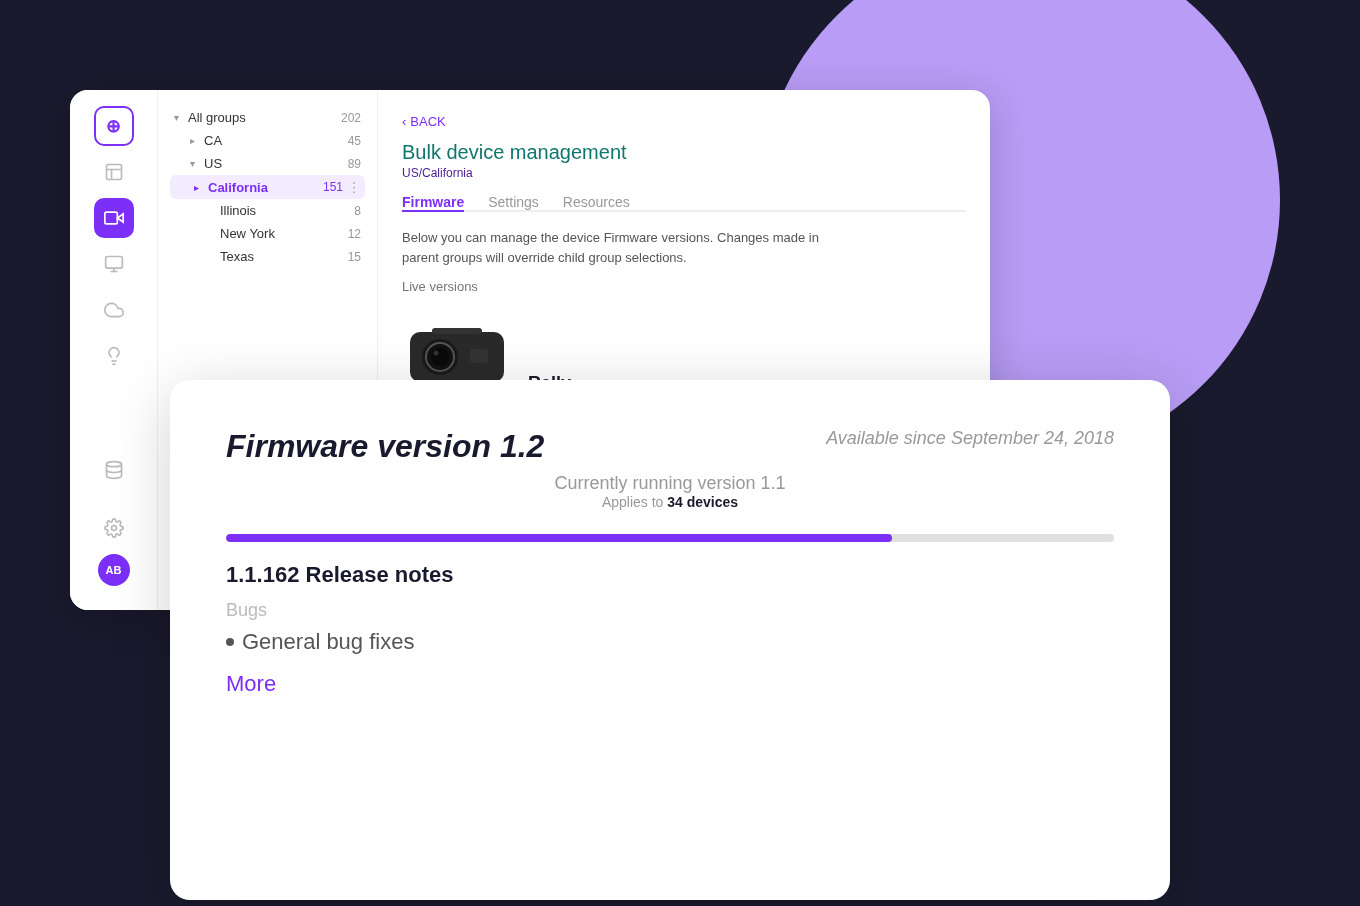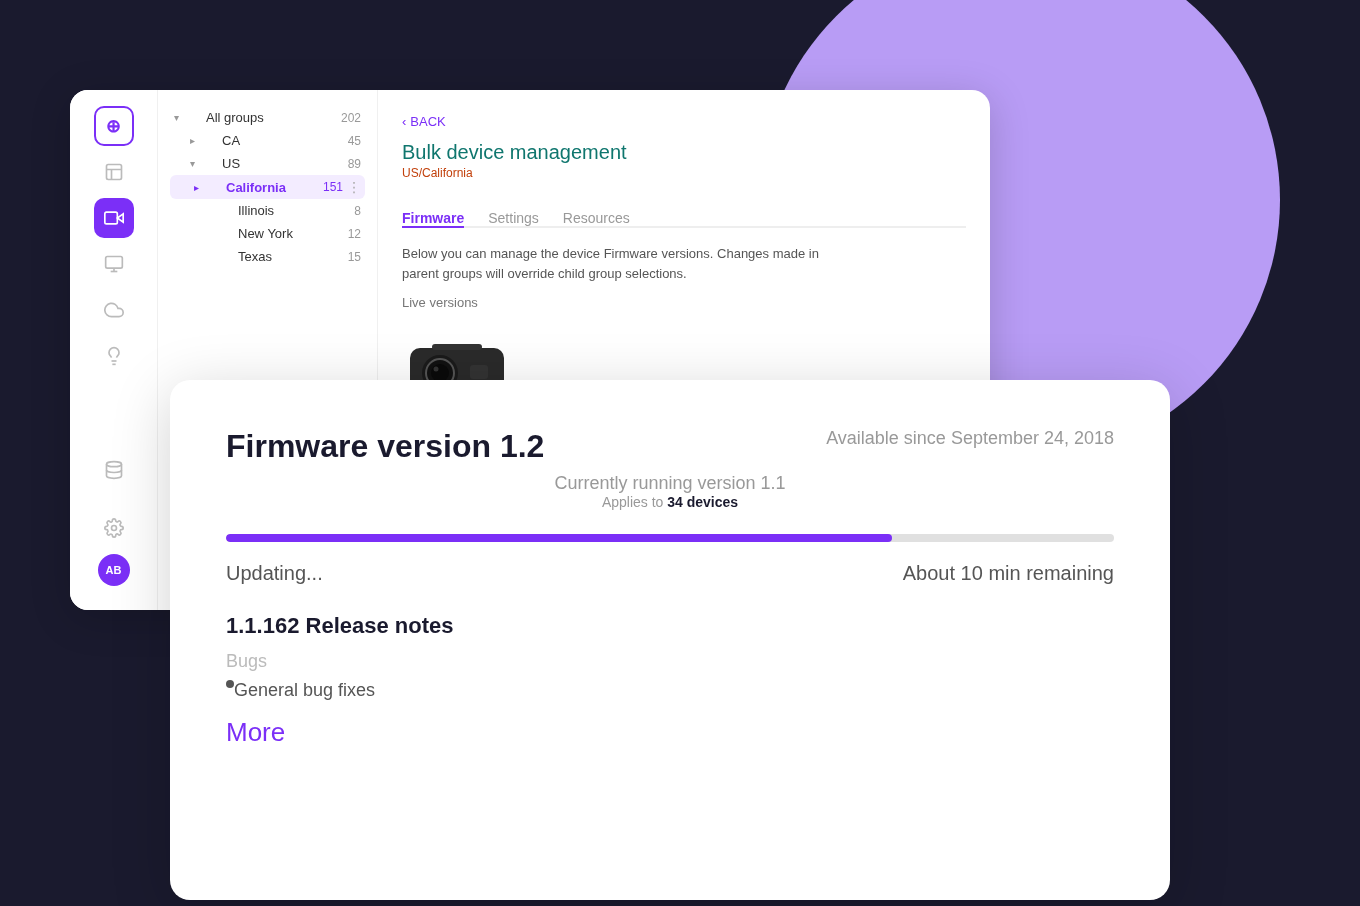--- a/index.html
+++ b/index.html
@@ -118,21 +118,20 @@
     }
     .group-row .arrow {
       color: #999;
       font-size: 10px;
       margin-right: 4px;
       width: 10px;
     }
     .group-row .label {
       flex: 1;
       color: #333;
-      margin-left: 18px;
     }
     .group-row.active .label {
       color: #7b2ff7;
       font-weight: 700;
     }
     .group-row .count {
       color: #999;
       font-size: 12px;
     }
     .group-row.active .count {
@@ -166,22 +165,22 @@
 
     .page-title {
       font-size: 20px;
       font-weight: 400;
       color: #0f766e;
       margin-bottom: 2px;
     }
 
     .breadcrumb {
       font-size: 12px;
-      color: #c2410c;
-      margin-bottom: 30px;
+      color: #4c1d95;
+      margin-bottom: 14px;
     }
 
     
     .tabs {
       display: flex;
       gap: 24px;
       border-bottom: 2px solid #eee;
       margin-bottom: 16px;
     }
     .tab {
@@ -242,20 +241,21 @@
       box-shadow: 0 12px 60px rgba(0,0,0,0.18);
       padding: 48px 56px;
       z-index: 2;
     }
 
     .firmware-header {
       display: flex;
       justify-content: space-between;
       align-items: flex-start;
       margin-bottom: 8px;
+      font-style: italic;
     }
 
     .firmware-version {
       font-size: 32px;
       font-weight: 700;
       color: #1a1a2e;
     }
 
     .available-since {
       font-size: 18px;
@@ -322,36 +322,37 @@
       margin-bottom: 12px;
     }
 
     .bugs-label {
       font-size: 18px;
       color: #bbb;
       margin-bottom: 8px;
     }
 
     .bug-item {
-      font-size: 18px;
+      font-size: 22px;
       color: #555;
       display: flex;
-      align-items: flex-start;
+      align-items: center;
+      gap: 8px;
       margin-bottom: 16px;
     }
     .bullet {
       width: 8px;
       height: 8px;
       background: #555;
       border-radius: 50%;
       flex-shrink: 0;
     }
 
     .more-link {
-      font-size: 26px;
+      font-size: 22px;
       color: #7b2ff7;
       font-weight: 500;
       cursor: pointer;
     }
   </style>
 </head>
 <body>
 
 <div class="bg-circle"></div>
 
@@ -523,24 +524,20 @@
       <div class="running-version">Currently running version 1.1</div>
       <div class="applies-to">
         <span>Applies to </span><strong>34 devices</strong>
       </div>
     </div>
 
     <div class="progress-container">
       <div class="progress-fill"></div>
     </div>
 
-    <div class="progress-labels">
-      <div class="updating-label">Updating...</div>
-      <div class="remaining-label">About 10 min remaining</div>
-    </div>
 
     <div class="release-notes-title">1.1.162 Release notes</div>
     <div class="bugs-label">Bugs</div>
 
     <div class="bug-item">
       <div class="bullet"></div>
       <span>General bug fixes</span>
     </div>
 
     <div class="more-link">More</div>

